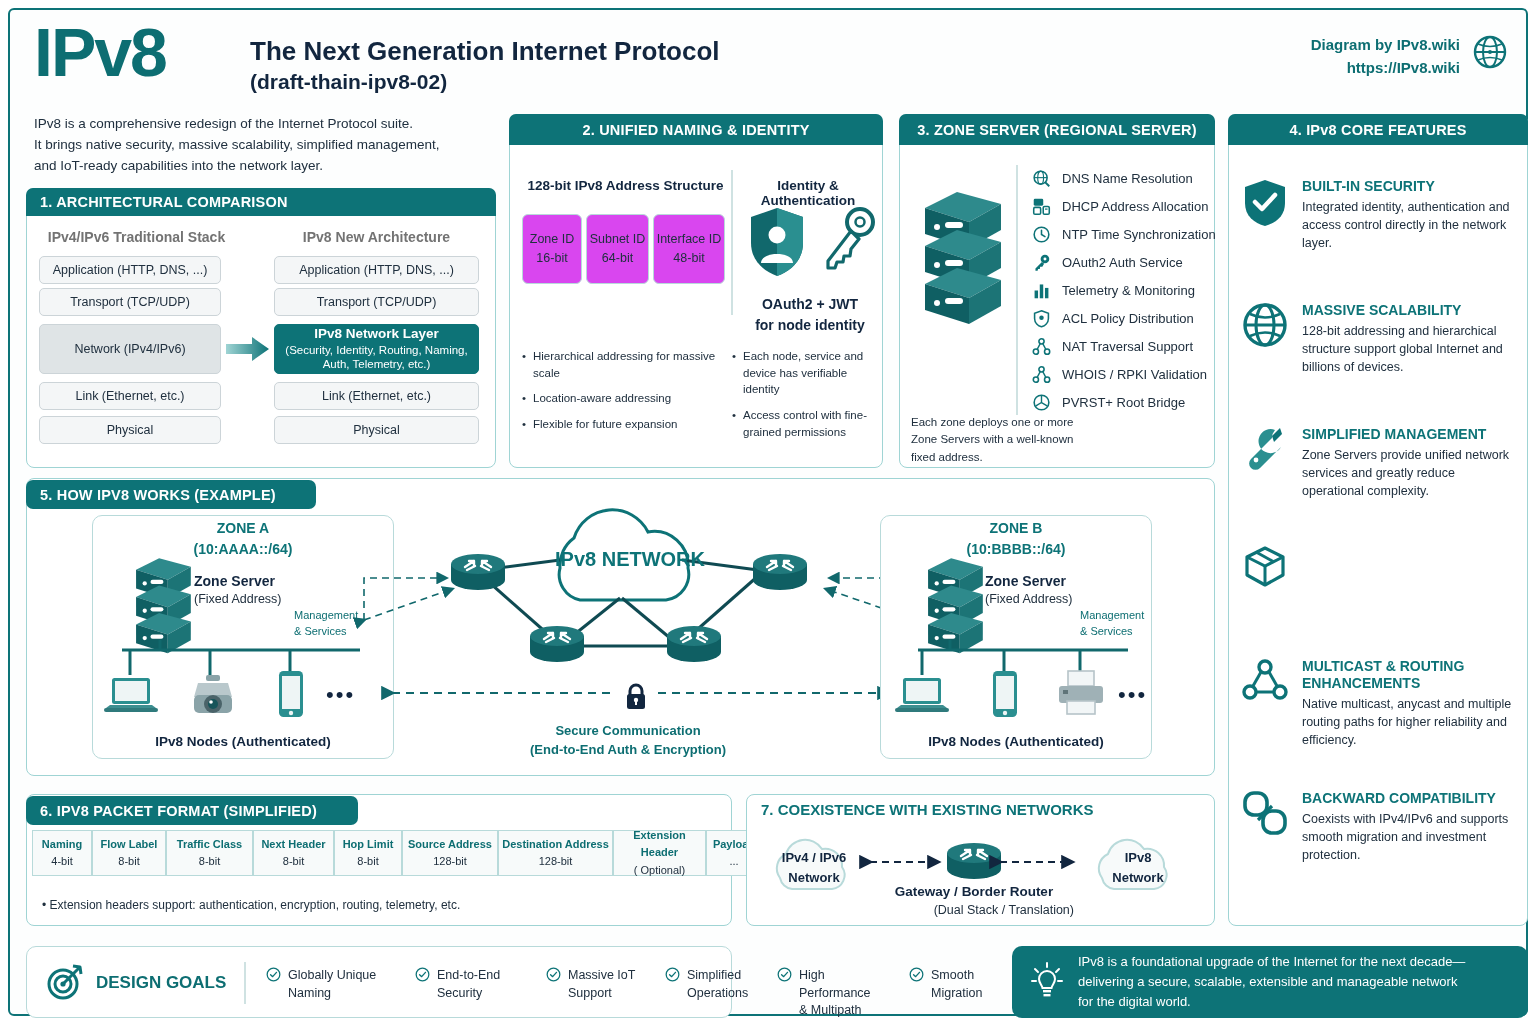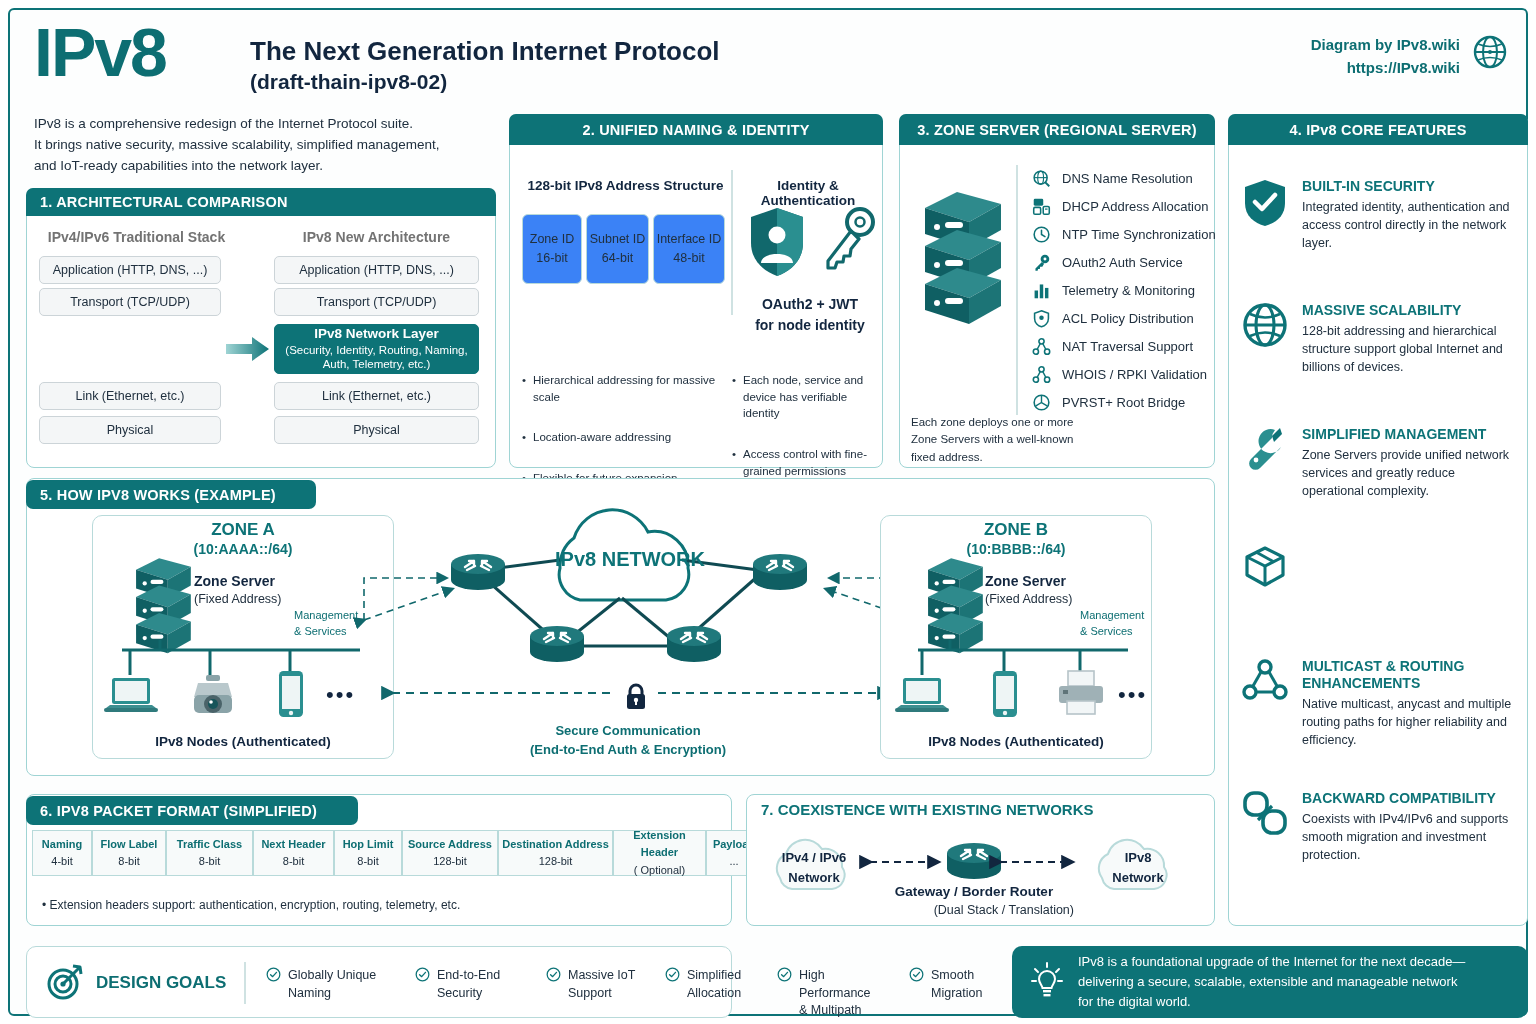--- a/index.html
+++ b/index.html
@@ -90,28 +90,28 @@
     position: absolute; display: flex; align-items: center;
   }
 
   
   .sub-title {
     position: absolute; font-size: 13.5px; font-weight: bold; color: #12263f;
     text-align: center;
   }
   .addr-cell {
     position: absolute;
-    border: 1px solid #b8dada; border-radius: 6px; background: #3b82f6;
+    border: 1px solid #b8dada; border-radius: 6px; background: #d946ef;
     display: flex; flex-direction: column; align-items: center;
     justify-content: center; line-height: 1.5; font-size: 12.5px;
     color: #20303f;
   }
   .vdiv { position: absolute; width: 1.5px; background: #cfe2e2; }
   .bullets { position: absolute; font-size: 11.5px; color: #20303f; line-height: 1.45; }
-  .bullets li { list-style: none; margin-bottom: 9px; padding-left: 11px; position: relative; margin-top: 24px; }
+  .bullets li { list-style: none; margin-bottom: 9px; padding-left: 11px; position: relative; }
   .bullets li:before { content: "\2022"; position: absolute; left: 0; }
 
   
   .svc-row {
     position: absolute; display: flex; align-items: center; gap: 11px;
     font-size: 13px; color: #20303f;
   }
   .note { position: absolute; font-size: 11.5px; color: #20303f; line-height: 1.5; }
 
   
@@ -122,21 +122,21 @@
     margin-bottom: 3px; line-height: 1.2;
   }
   .feat-b { font-size: 12.5px; color: #20303f; line-height: 1.45; }
 
   
   .zone-box {
     position: absolute; border: 1.5px solid #b8dada; border-radius: 10px;
     background: #fff;
   }
   .zone-title {
-    position: absolute; text-align: center; font-size: 17px;
+    position: absolute; text-align: center; font-size: 14px;
     font-weight: bold; color: #0d7377;
   }
   .zone-addr {
     position: absolute; text-align: center; font-size: 14px;
     font-weight: bold; color: #0d7377;
   }
   .zs-label { position: absolute; font-size: 14px; font-weight: bold; color: #12263f; }
   .zs-sub { position: absolute; font-size: 12.5px; color: #20303f; }
   .mgmt { position: absolute; font-size: 11px; color: #0d6e72; line-height: 1.45; }
   .nodes-label {
@@ -223,20 +223,21 @@
     </div>
 
     <div class="panel" style="left:16px; top:178px; width:470px; height:280px;"></div>
     <div class="panel-head" style="left:16px; top:178px; width:470px; height:28px;">1. ARCHITECTURAL COMPARISON</div>
 
     <div class="s1-col-title" style="left:24px; top:219px; width:205px;">IPv4/IPv6 Traditional Stack</div>
     <div class="s1-col-title" style="left:264px; top:219px; width:205px;">IPv8 New Architecture</div>
 
     <div class="layer" style="left:29px; top:246px; width:182px; height:28px;">Application (HTTP, DNS, ...)</div>
     <div class="layer" style="left:29px; top:278px; width:182px; height:28px;">Transport (TCP/UDP)</div>
+    <div class="layer shaded" style="left:29px; top:314px; width:182px; height:50px;">Network (IPv4/IPv6)</div>
     <div class="layer" style="left:29px; top:372px; width:182px; height:28px;">Link (Ethernet, etc.)</div>
     <div class="layer" style="left:29px; top:406px; width:182px; height:28px;">Physical</div>
 
     <div class="arrow-right" style="left:216px; top:326px; width:44px; height:26px;">
       <svg width="44" height="26" viewBox="0 0 44 26">
         <defs>
           <linearGradient id="arrgrad" x1="0" y1="0" x2="1" y2="0">
             <stop offset="0%" stop-color="#9fd4d4"></stop>
             <stop offset="100%" stop-color="#0d7377"></stop>
           </linearGradient>
@@ -888,21 +889,21 @@
       </span>
       <span><span>Massive IoT</span><br><span>Support</span></span>
     </div>
     <div class="goal" style="left:655px; top:957px; width:100px;">
       <span>
         <svg width="15" height="15" viewBox="0 0 18 18">
             <circle cx="9" cy="9" r="7.6" fill="none" stroke="#0d7377" stroke-width="1.5"></circle>
             <path d="M5.5 9.2 L8 11.6 L12.6 6.4" fill="none" stroke="#0d7377" stroke-width="1.6" stroke-linecap="round" stroke-linejoin="round"></path>
           </svg>
       </span>
-      <span><span>Simplified</span><br><span>Allocation</span></span>
+      <span><span>Simplified</span><br><span>Operations</span></span>
     </div>
     <div class="goal" style="left:767px; top:957px; width:122px;">
       <span>
         <svg width="15" height="15" viewBox="0 0 18 18">
             <circle cx="9" cy="9" r="7.6" fill="none" stroke="#0d7377" stroke-width="1.5"></circle>
             <path d="M5.5 9.2 L8 11.6 L12.6 6.4" fill="none" stroke="#0d7377" stroke-width="1.6" stroke-linecap="round" stroke-linejoin="round"></path>
           </svg>
       </span>
       <span><span>High Performance</span><br><span>&amp; Multipath</span></span>
     </div>

